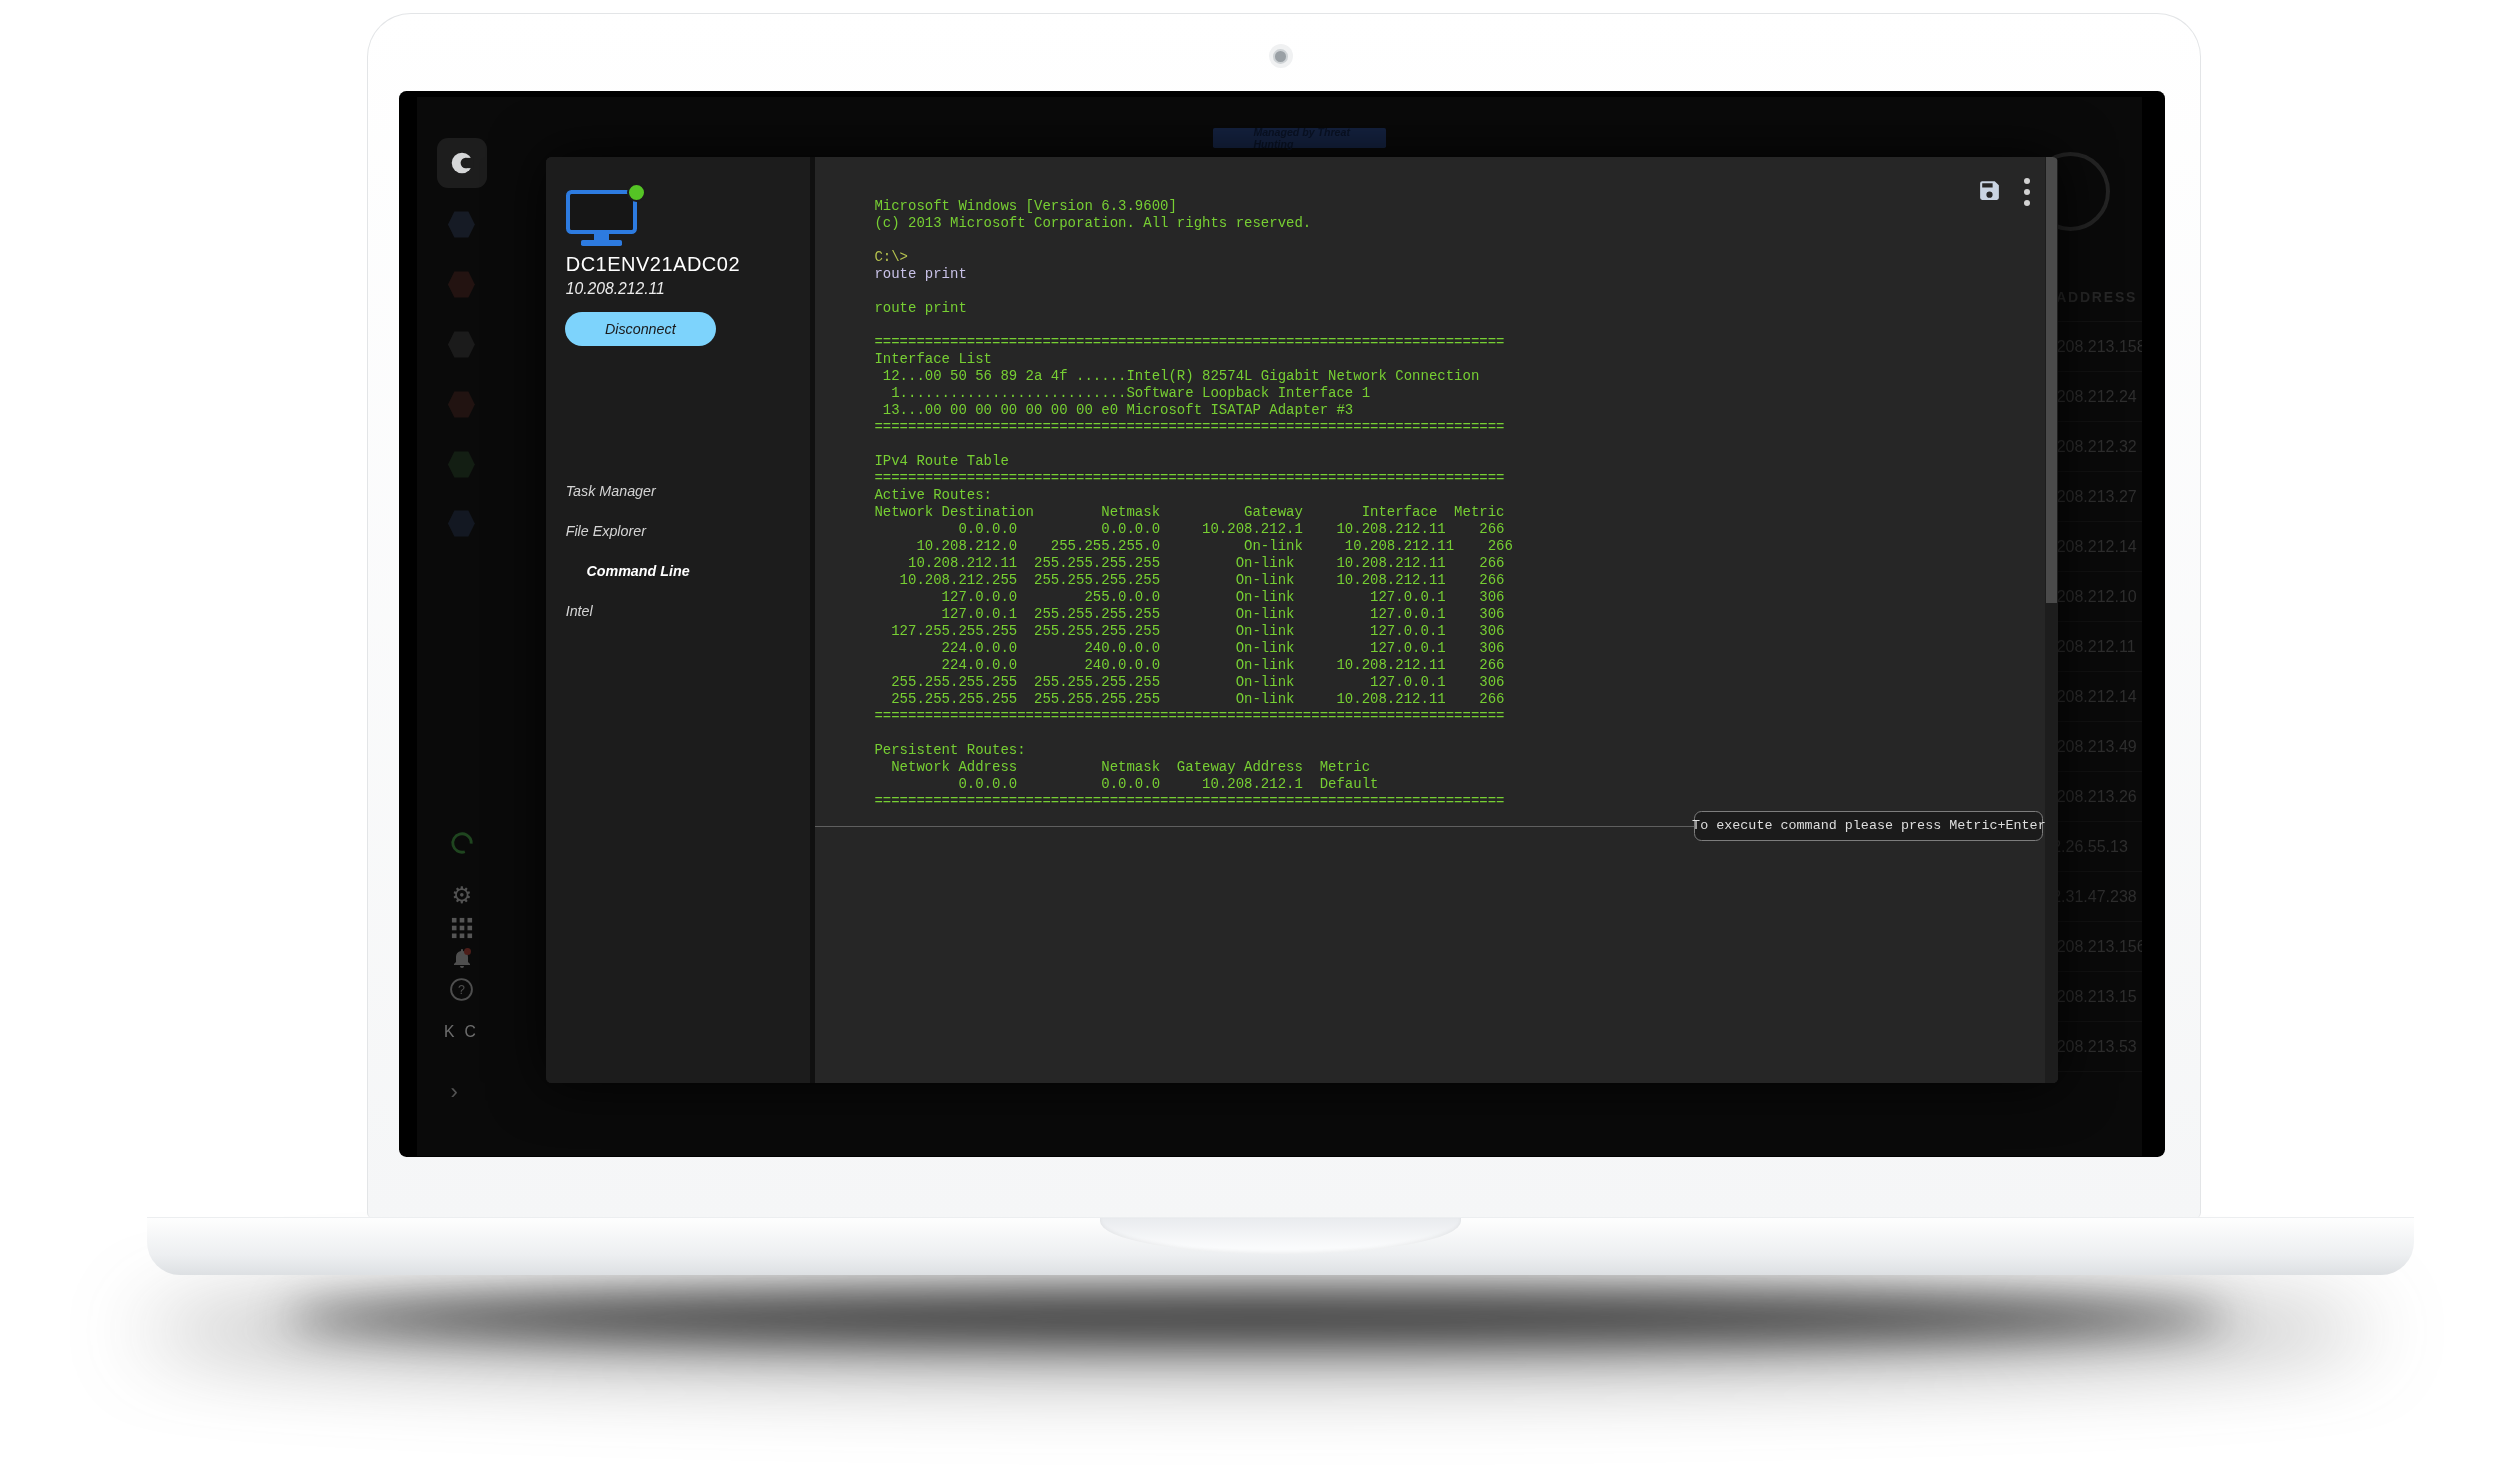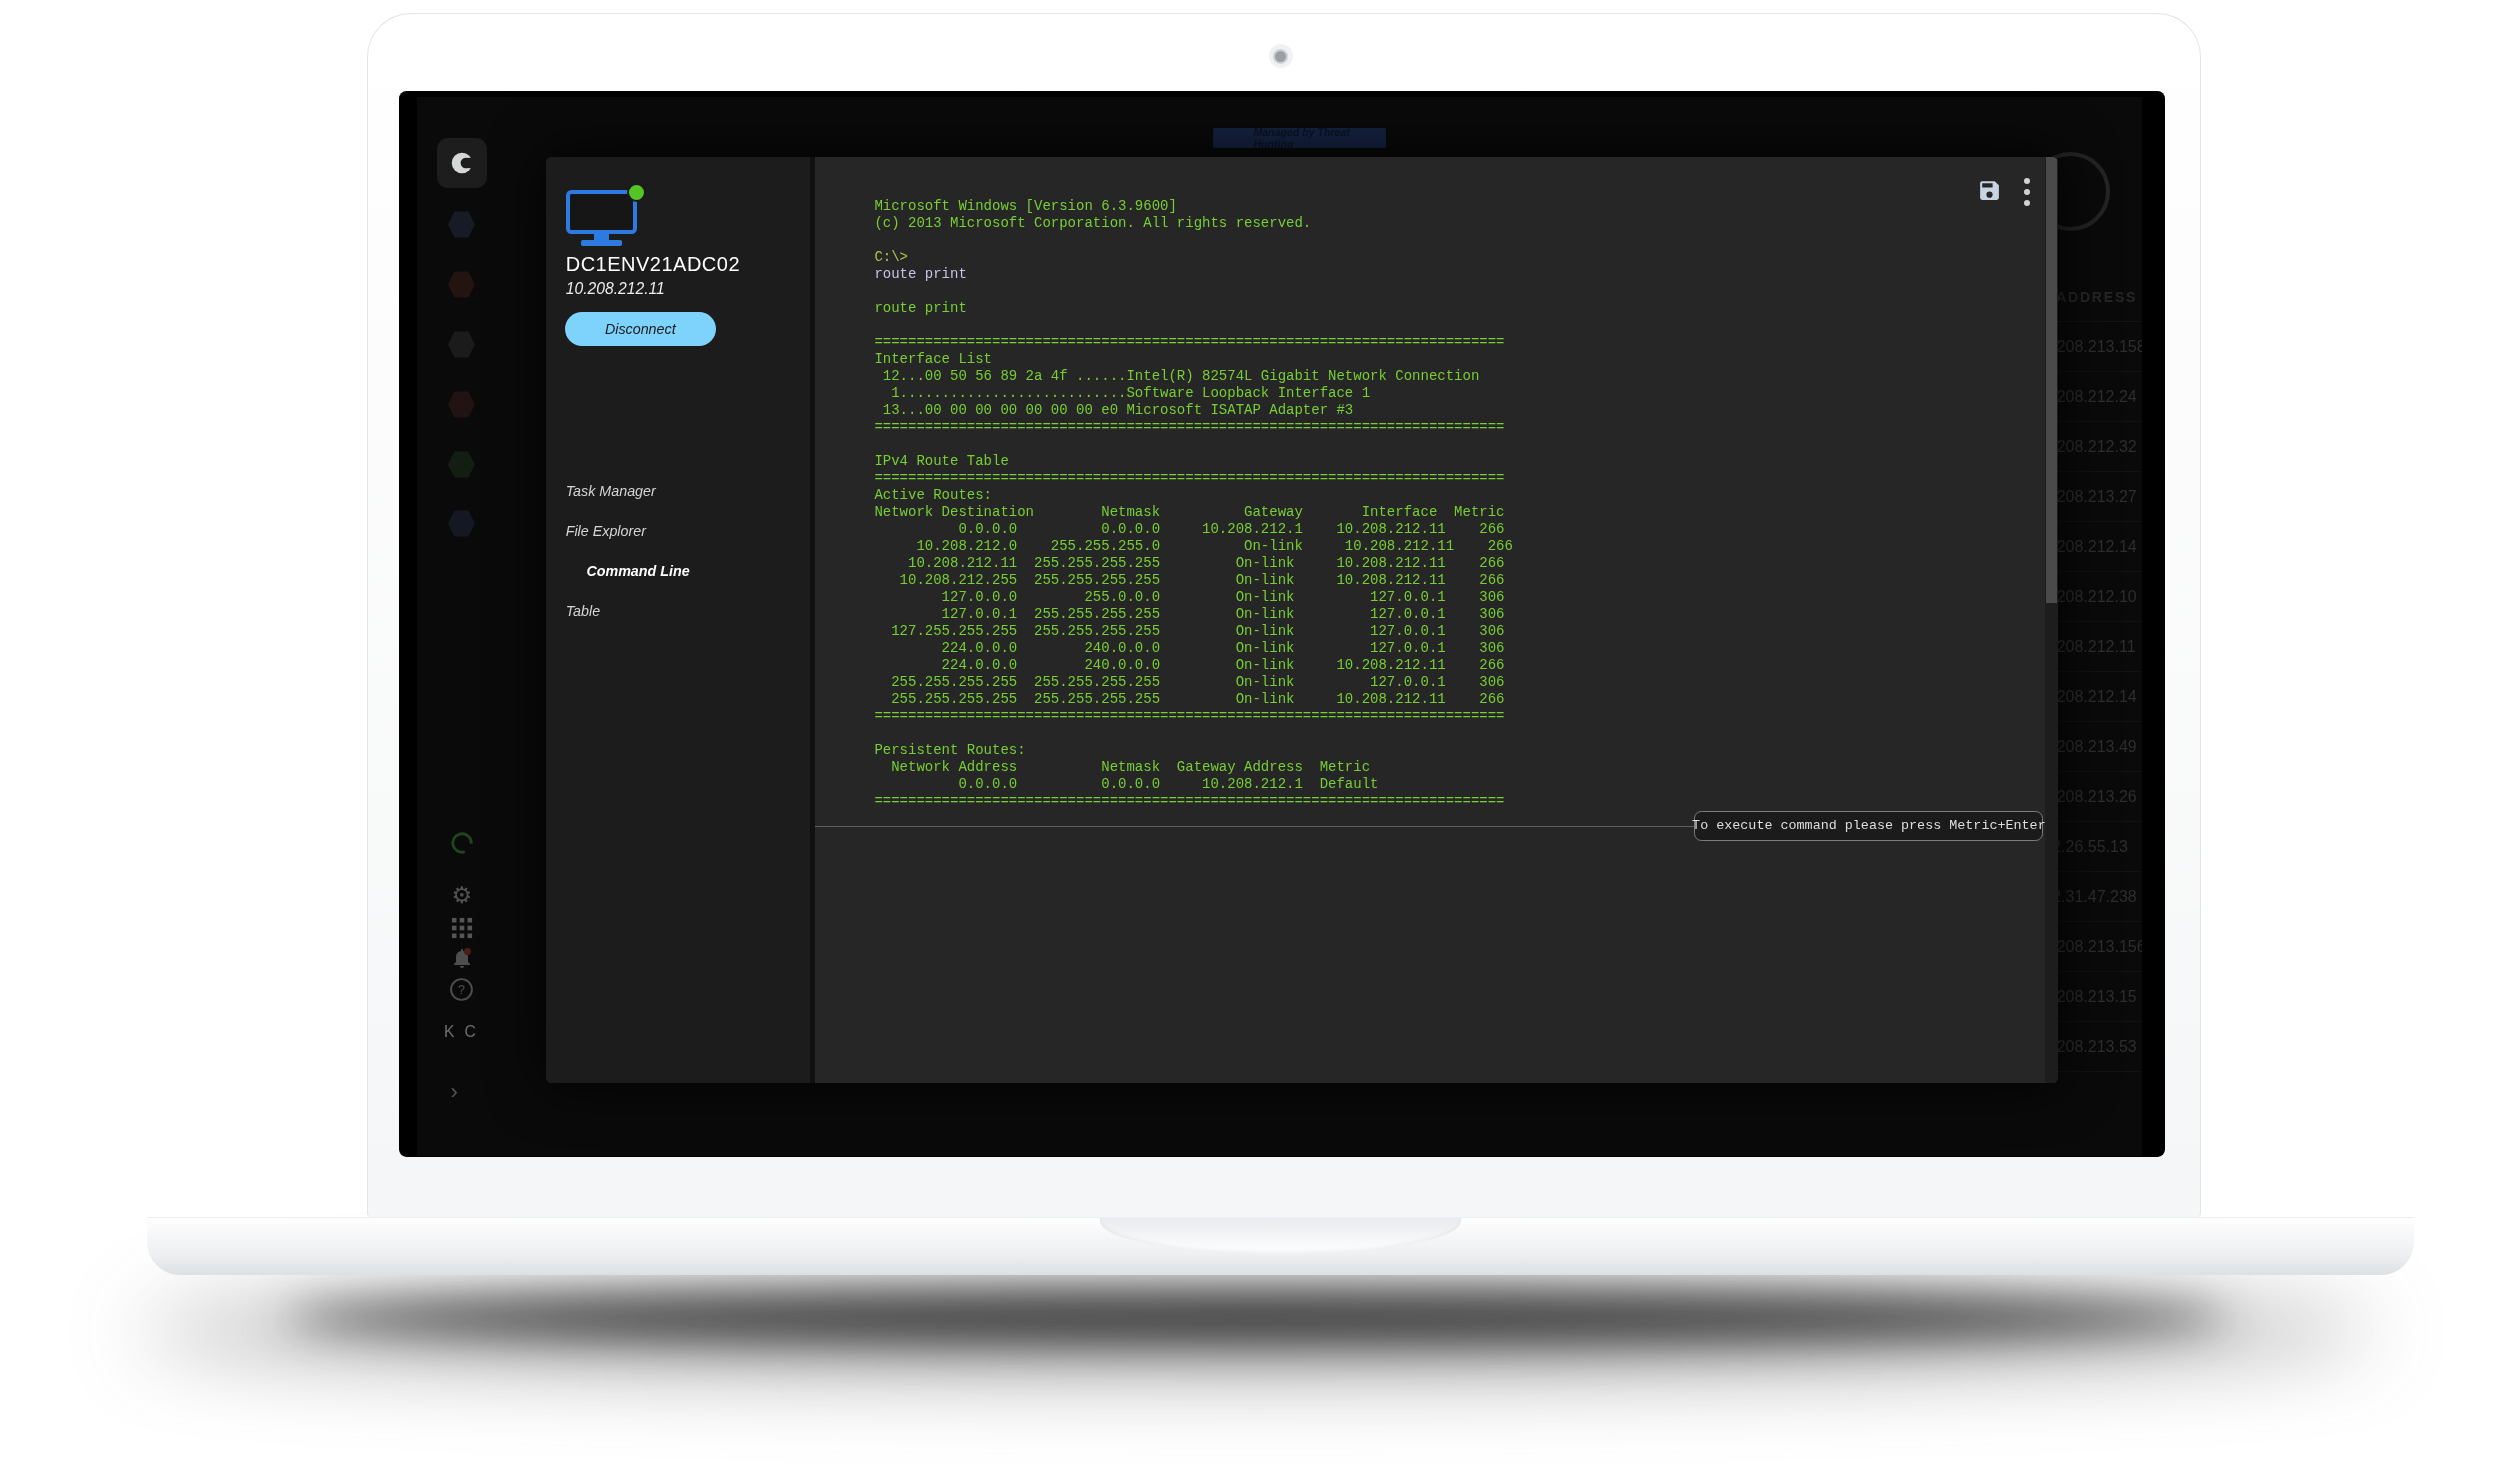--- a/index.html
+++ b/index.html
@@ -186,21 +186,21 @@
               <div class="abs" id="monitor-base"></div>
               <div class="abs" id="status-dot"></div>
             </div>
             <div class="abs" id="hostname">DC1ENV21ADC02</div>
             <div class="abs" id="sidebar-ip">10.208.212.11</div>
             <button class="abs" id="disconnect-btn">Disconnect</button>
             <div class="abs" id="sidebar-menu">
                 <div class="menu-item">Task Manager</div>
                 <div class="menu-item">File Explorer</div>
                 <div class="menu-item active">Command Line</div>
-                <div class="menu-item">Table</div>
+                <div class="menu-item">Intel</div>
               </div>
           </div>
 
           <div id="terminal">
             <div class="abs" id="console-box">
               <div class="abs" id="console-output"><div class="tline g">Microsoft Windows [Version 6.3.9600]</div><div class="tline g">(c) 2013 Microsoft Corporation. All rights reserved.</div><div class="tline g"></div><div class="tline p">C:\&gt;</div><div class="tline i">route print</div><div class="tline g"></div><div class="tline g">route print</div><div class="tline g"></div><div class="tline g">===========================================================================</div><div class="tline g">Interface List</div><div class="tline g"> 12...00 50 56 89 2a 4f ......Intel(R) 82574L Gigabit Network Connection</div><div class="tline g">  1...........................Software Loopback Interface 1</div><div class="tline g"> 13...00 00 00 00 00 00 00 e0 Microsoft ISATAP Adapter #3</div><div class="tline g">===========================================================================</div><div class="tline g"></div><div class="tline g">IPv4 Route Table</div><div class="tline g">===========================================================================</div><div class="tline g">Active Routes:</div><div class="tline g">Network Destination        Netmask          Gateway       Interface  Metric</div><div class="tline g">          0.0.0.0          0.0.0.0     10.208.212.1    10.208.212.11    266</div><div class="tline g">     10.208.212.0    255.255.255.0          On-link     10.208.212.11    266</div><div class="tline g">    10.208.212.11  255.255.255.255         On-link     10.208.212.11    266</div><div class="tline g">   10.208.212.255  255.255.255.255         On-link     10.208.212.11    266</div><div class="tline g">        127.0.0.0        255.0.0.0         On-link         127.0.0.1    306</div><div class="tline g">        127.0.0.1  255.255.255.255         On-link         127.0.0.1    306</div><div class="tline g">  127.255.255.255  255.255.255.255         On-link         127.0.0.1    306</div><div class="tline g">        224.0.0.0        240.0.0.0         On-link         127.0.0.1    306</div><div class="tline g">        224.0.0.0        240.0.0.0         On-link     10.208.212.11    266</div><div class="tline g">  255.255.255.255  255.255.255.255         On-link         127.0.0.1    306</div><div class="tline g">  255.255.255.255  255.255.255.255         On-link     10.208.212.11    266</div><div class="tline g">===========================================================================</div><div class="tline g"></div><div class="tline g">Persistent Routes:</div><div class="tline g">  Network Address          Netmask  Gateway Address  Metric</div><div class="tline g">          0.0.0.0          0.0.0.0     10.208.212.1  Default</div><div class="tline g">===========================================================================</div></div>
             </div>
             <div class="abs" id="console-scrollbar">
               <div class="abs" id="scrollbar-thumb"></div>
             </div>

